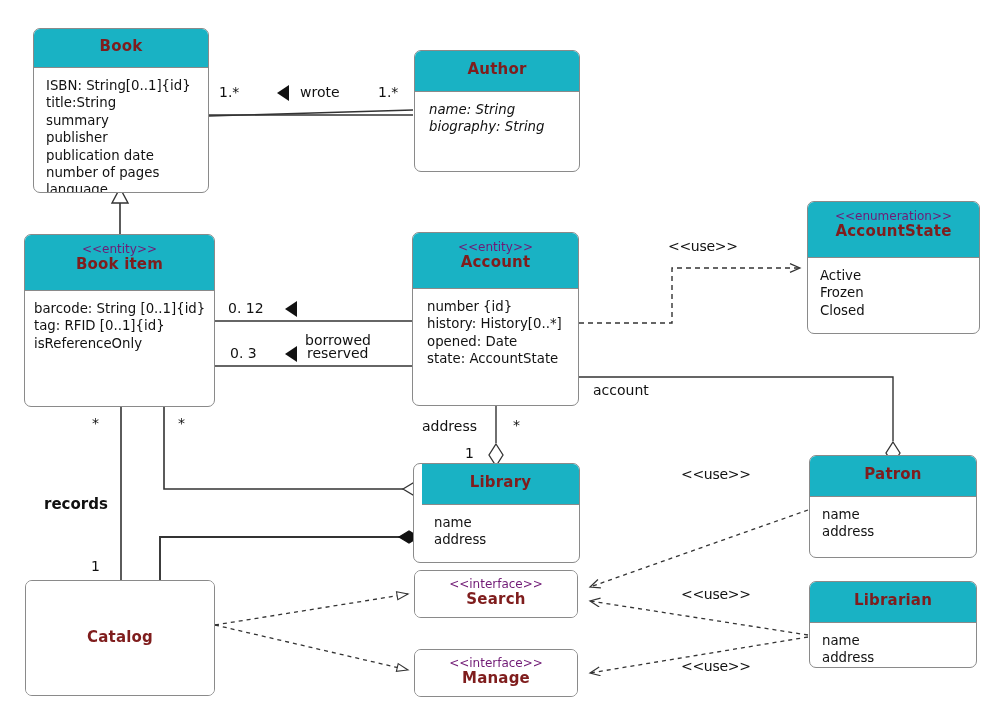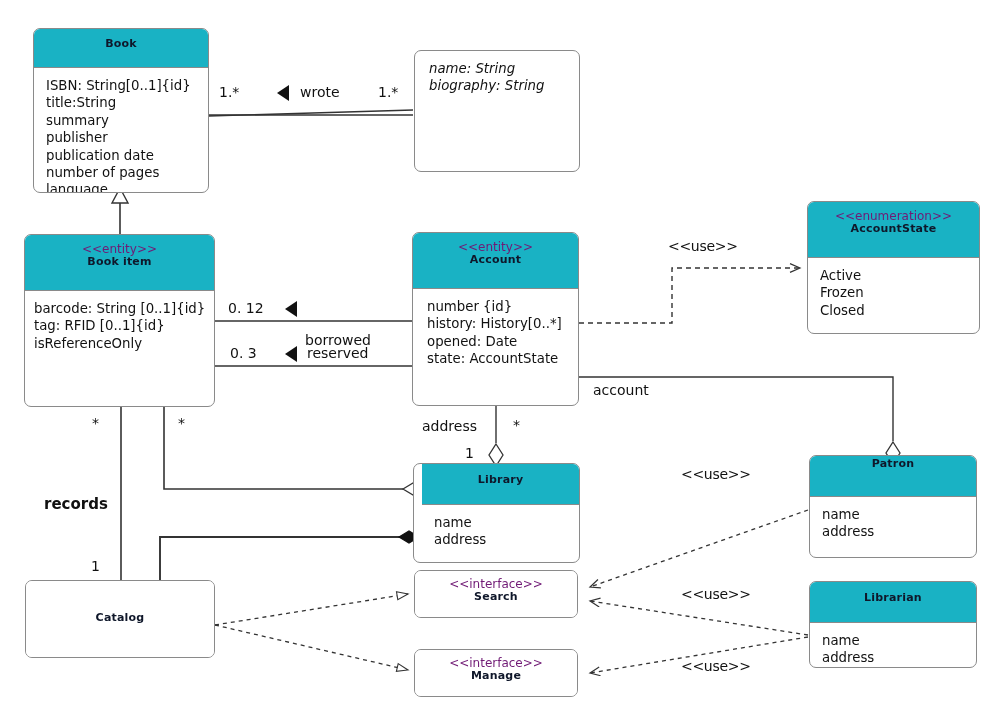--- a/index.html
+++ b/index.html
@@ -47,23 +47,23 @@
     border-bottom: none;
   }
   .uml-stereo {
     display: block;
     font-size: 12px;
     font-weight: normal;
     color: #701a75;
   }
   .uml-title {
     display: block;
-    font-size: 11px;
+    font-size: 15px;
     font-weight: bold;
-    color: #0f172a;
+    color: #7f1d1d;
     letter-spacing: 0.2px;
   }
   .uml-body {
     box-sizing: border-box;
     padding: 9px 10px 6px 12px;
     line-height: 1.31;
   }
   .uml-attr {
     display: block;
     font-size: 13.3px;
@@ -186,20 +186,23 @@
       <span class="uml-attr">title:String</span>
       <span class="uml-attr">summary</span>
       <span class="uml-attr">publisher</span>
       <span class="uml-attr">publication date</span>
       <span class="uml-attr">number of pages</span>
       <span class="uml-attr">language</span>
     </div>
   </div>
 
   <div class="uml-class" style="left:414px; top:50px; width:166px; height:122px;">
+    <div class="uml-head" style="height:41px; padding-top:10px;">
+      <span class="uml-title">Author</span>
+    </div>
     <div class="uml-body" style="padding-left:14px;font-style:italic;">
       <span class="uml-attr">name: String</span>
       <span class="uml-attr">biography: String</span>
     </div>
   </div>
 
   <div class="uml-class" style="left:24px; top:234px; width:191px; height:173px;">
     <div class="uml-head" style="height:56px;">
       <span class="uml-stereo">&lt;&lt;entity&gt;&gt;</span>
       <span class="uml-title">Book item</span>
@@ -240,41 +243,41 @@
     <div class="uml-head" style="height:41px; padding-top:10px;">
       <span class="uml-title">Library</span>
     </div>
     <div class="uml-body">
       <span class="uml-attr">name</span>
       <span class="uml-attr">address</span>
     </div>
   </div>
 
   <div class="uml-class" style="left:809px; top:455px; width:168px; height:103px;">
-    <div class="uml-head" style="height:41px; padding-top:2px;">
+    <div class="uml-head" style="height:41px; padding-top:10px;">
       <span class="uml-title">Patron</span>
     </div>
     <div class="uml-body">
       <span class="uml-attr">name</span>
       <span class="uml-attr">address</span>
     </div>
   </div>
 
   <div class="uml-class" style="left:809px; top:581px; width:168px; height:87px;">
     <div class="uml-head" style="height:41px; padding-top:10px;">
       <span class="uml-title">Librarian</span>
     </div>
     <div class="uml-body">
       <span class="uml-attr">name</span>
       <span class="uml-attr">address</span>
       <span class="uml-attr">position</span>
     </div>
   </div>
 
-  <div class="uml-class uml-center-only" style="left:25px; top:580px; width:190px; height:78px;">
+  <div class="uml-class uml-center-only" style="left:25px; top:580px; width:190px; height:116px;">
     <div class="uml-head plain">
       <span class="uml-title">Catalog</span>
     </div>
   </div>
 
   <div class="uml-class uml-center-only" style="left:414px; top:570px; width:164px; height:48px;">
     <div class="uml-head plain" style="display:block; padding-top:6px;">
       <span class="uml-stereo">&lt;&lt;interface&gt;&gt;</span>
       <span class="uml-title">Search</span>
     </div>

